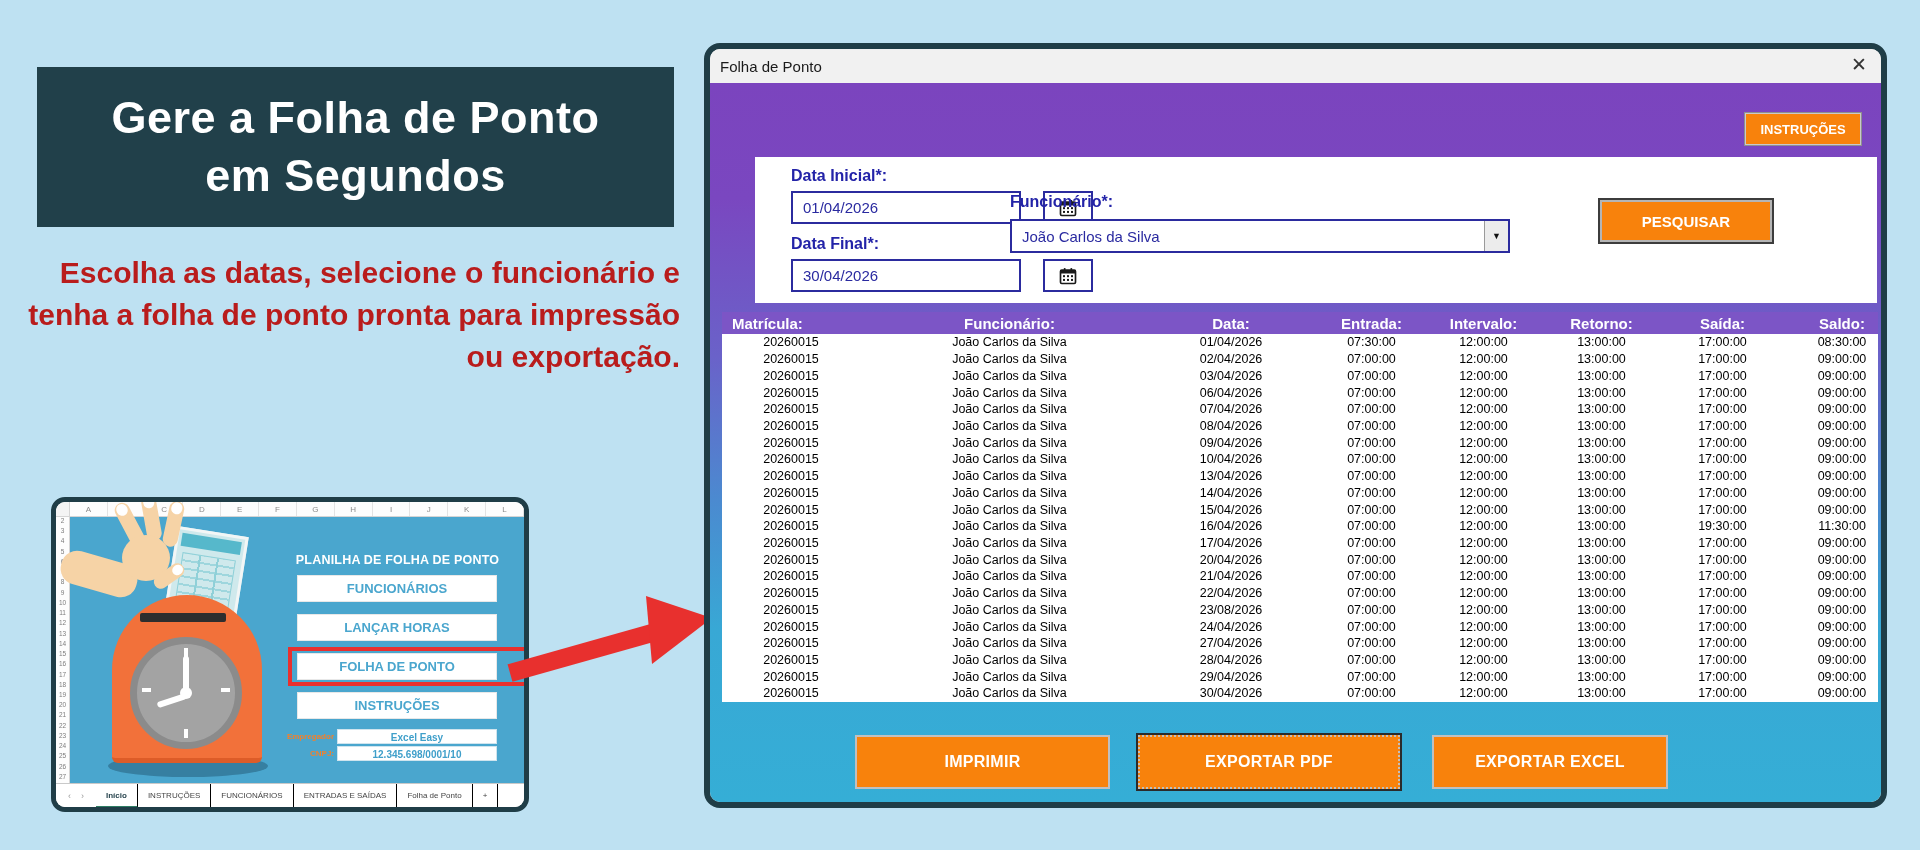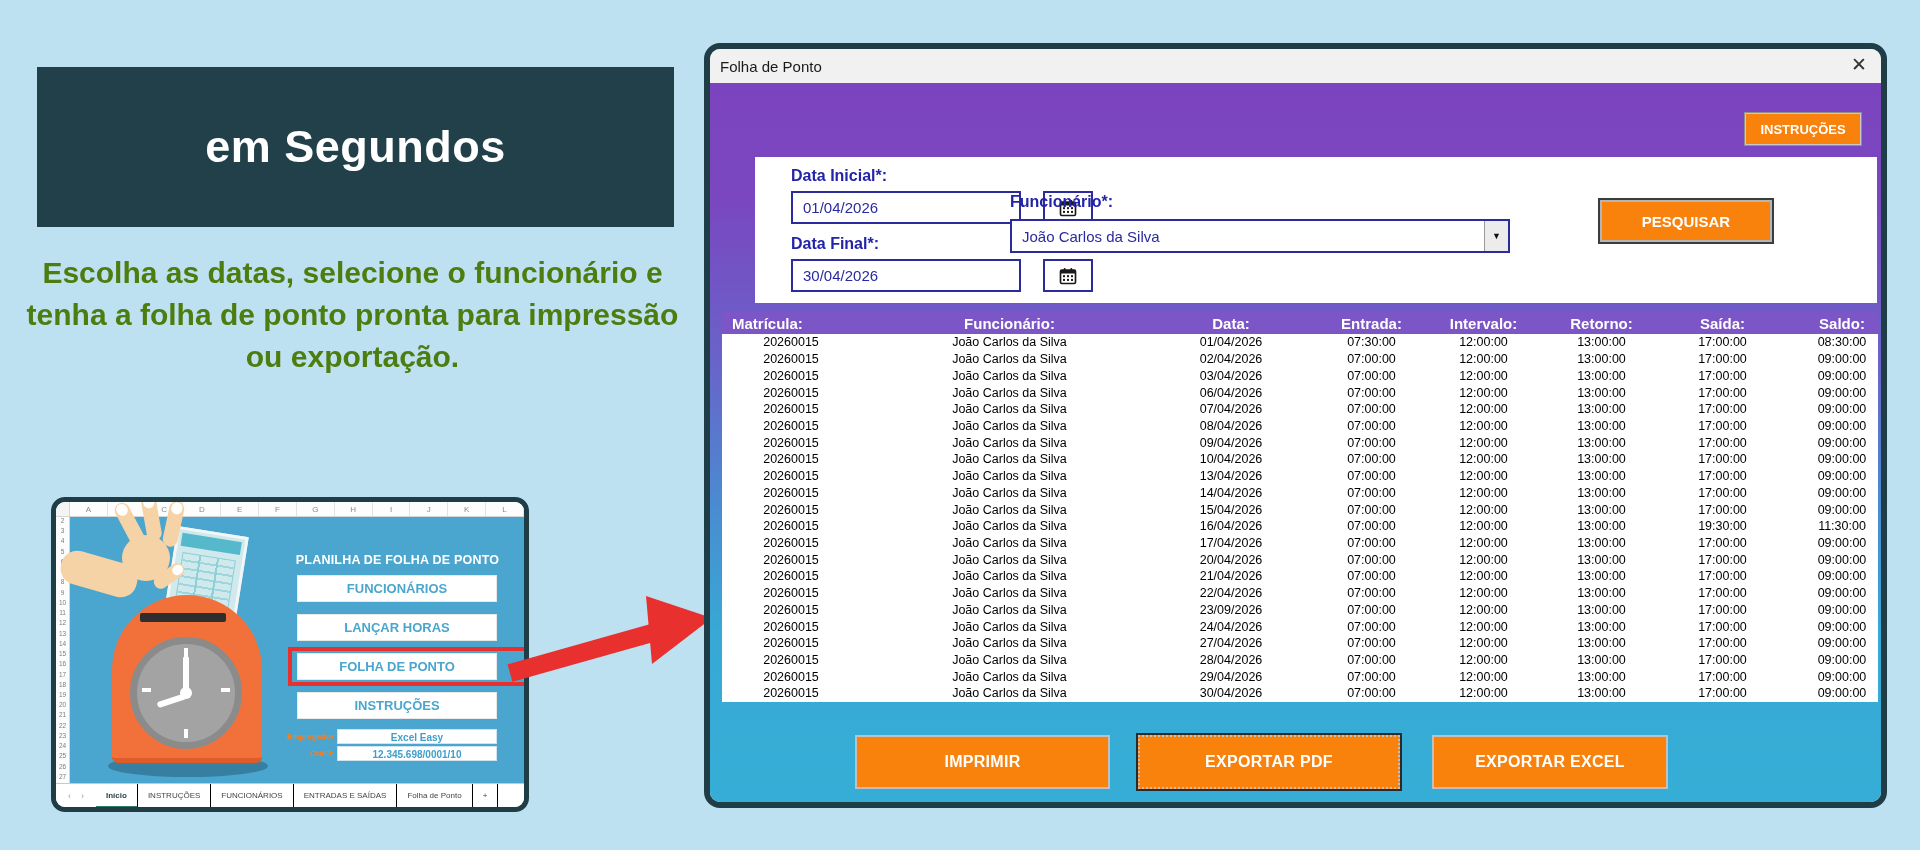--- a/index.html
+++ b/index.html
@@ -12,21 +12,21 @@
 
   
   .headline-box{
     position:absolute; left:37px; top:67px; width:637px; height:160px;
     background:#21404a; display:flex; flex-direction:column;
     align-items:center; justify-content:center; line-height:1.3;
   }
   .headline-box span{ color:#fff; font-weight:bold; font-size:45px; letter-spacing:.5px; }
   .sub-text{
     position:absolute; left:25px; top:252px; width:655px;
-    color:#4d7c0f; font-weight:bold; font-size:30px; line-height:1.4; text-align:center;
+    color:#b91c1c; font-weight:bold; font-size:30px; line-height:1.4; text-align:right;
   }
 
   
   .thumb{
     position:absolute; left:51px; top:497px; width:478px; height:315px;
     background:#fff; border:5px solid #1f3d47; border-radius:14px; overflow:hidden;
   }
   .thumb-corner{ position:absolute; left:0; top:0; width:14px; height:15px; background:#f4f4f4; border-right:1px solid #d5d5d5; border-bottom:1px solid #d5d5d5;}
   .thumb-cols{ position:absolute; left:14px; top:0; right:0; height:15px; background:#fdfdfd;
     border-bottom:1px solid #d5d5d5; display:flex; }
@@ -134,20 +134,21 @@
     font-size:16px; letter-spacing:.3px; display:flex; align-items:center; justify-content:center;
     border:2px solid #c0c0c0; }
   .footer-btn.b0{ left:145px; width:255px; }
   .footer-btn.b1{ left:428px; width:262px; outline:2px solid #2b2b2b; border-style:dotted; }
   .footer-btn.b2{ left:722px; width:236px; }
 </style>
 </head>
 <body>
 
 <div class="headline-box">
+  <span>Gere a Folha de Ponto</span>
   <span>em Segundos</span>
 </div>
 <div class="sub-text">Escolha as datas, selecione o funcionário e tenha a folha de ponto pronta para impressão ou exportação.</div>
 
 <div class="thumb">
   <div class="thumb-corner"></div>
   <div class="thumb-cols" id="thumb-cols">
       <span>A</span>
       <span>B</span>
       <span>C</span>
@@ -516,21 +517,21 @@
             <div class="cell">12:00:00</div>
             <div class="cell">13:00:00</div>
             <div class="cell">17:00:00</div>
             <div class="cell">09:00:00</div>
             <div class="cell"></div>
             <div class="cell"></div>
           </div>
           <div class="tgrid trow">
             <div class="cell">20260015</div>
             <div class="cell">João Carlos da Silva</div>
-            <div class="cell">23/09/2026</div>
+            <div class="cell">23/08/2026</div>
             <div class="cell">07:00:00</div>
             <div class="cell">12:00:00</div>
             <div class="cell">13:00:00</div>
             <div class="cell">17:00:00</div>
             <div class="cell">09:00:00</div>
             <div class="cell"></div>
             <div class="cell"></div>
           </div>
           <div class="tgrid trow">
             <div class="cell">20260015</div>

